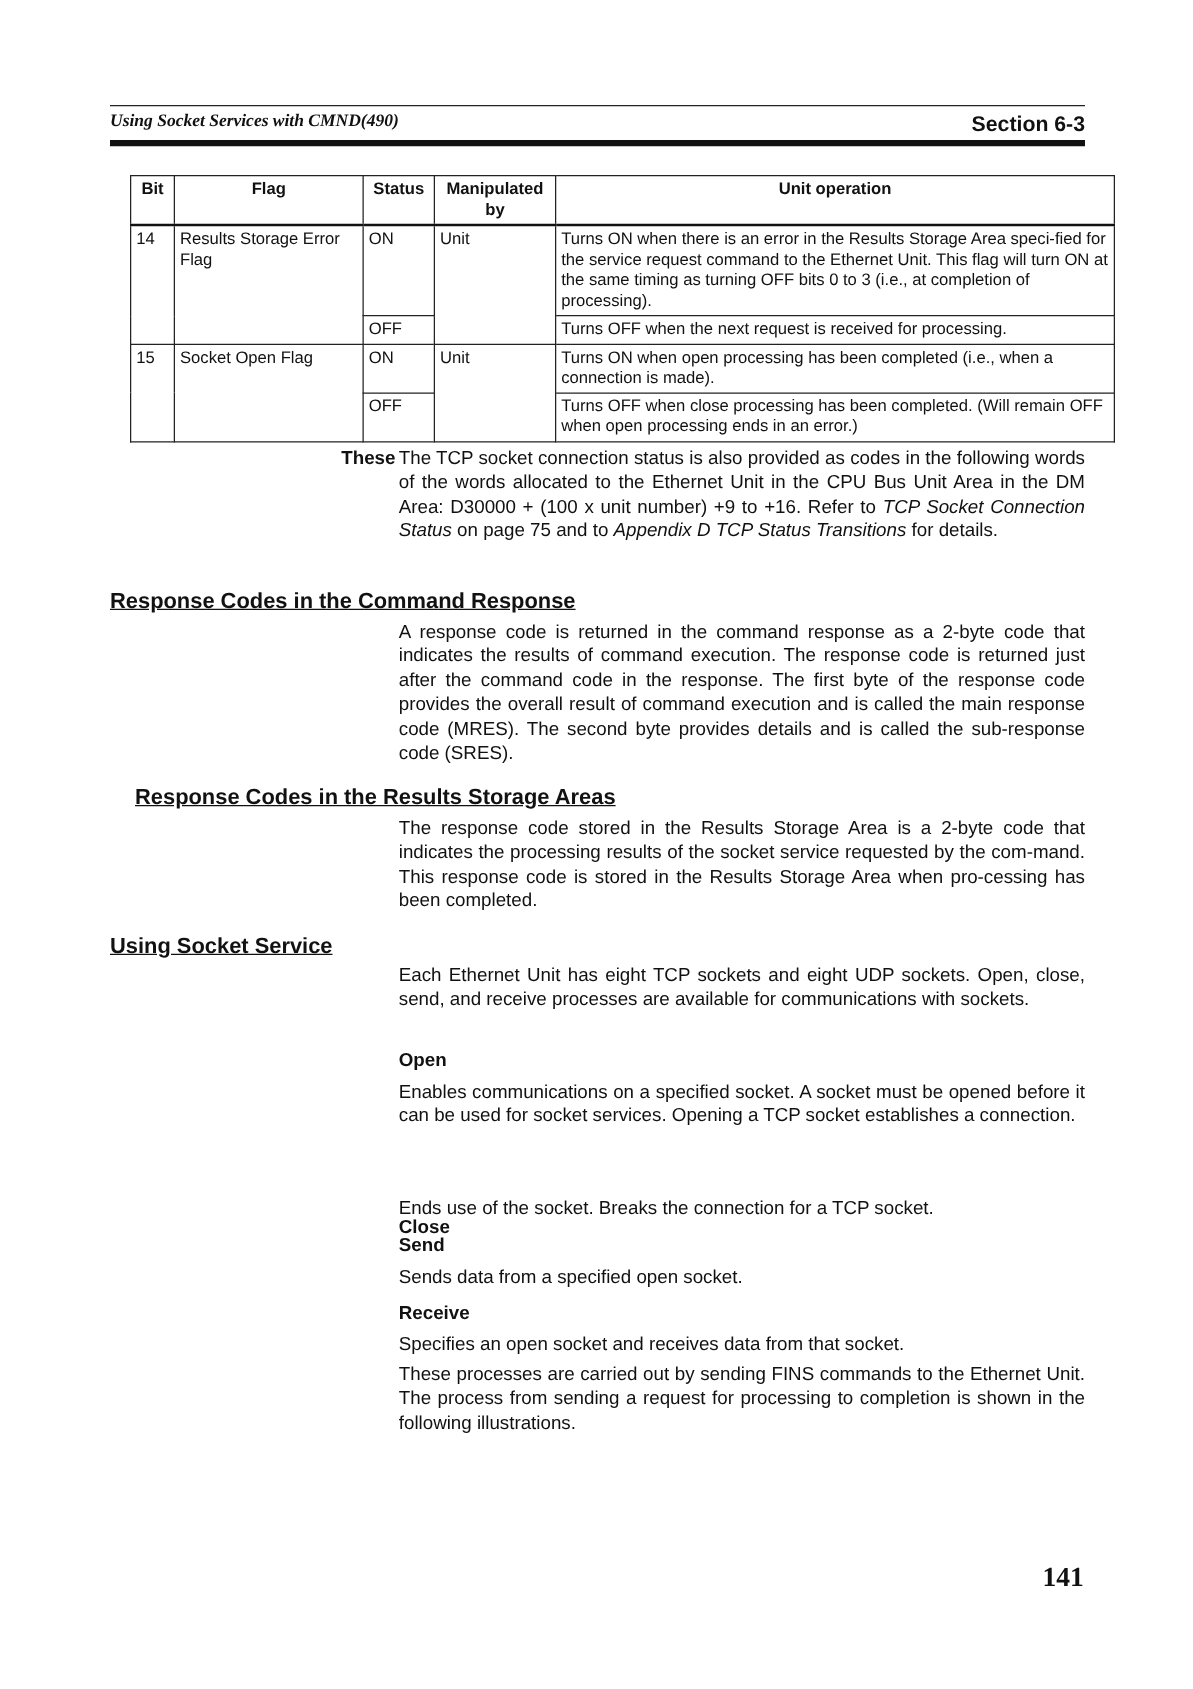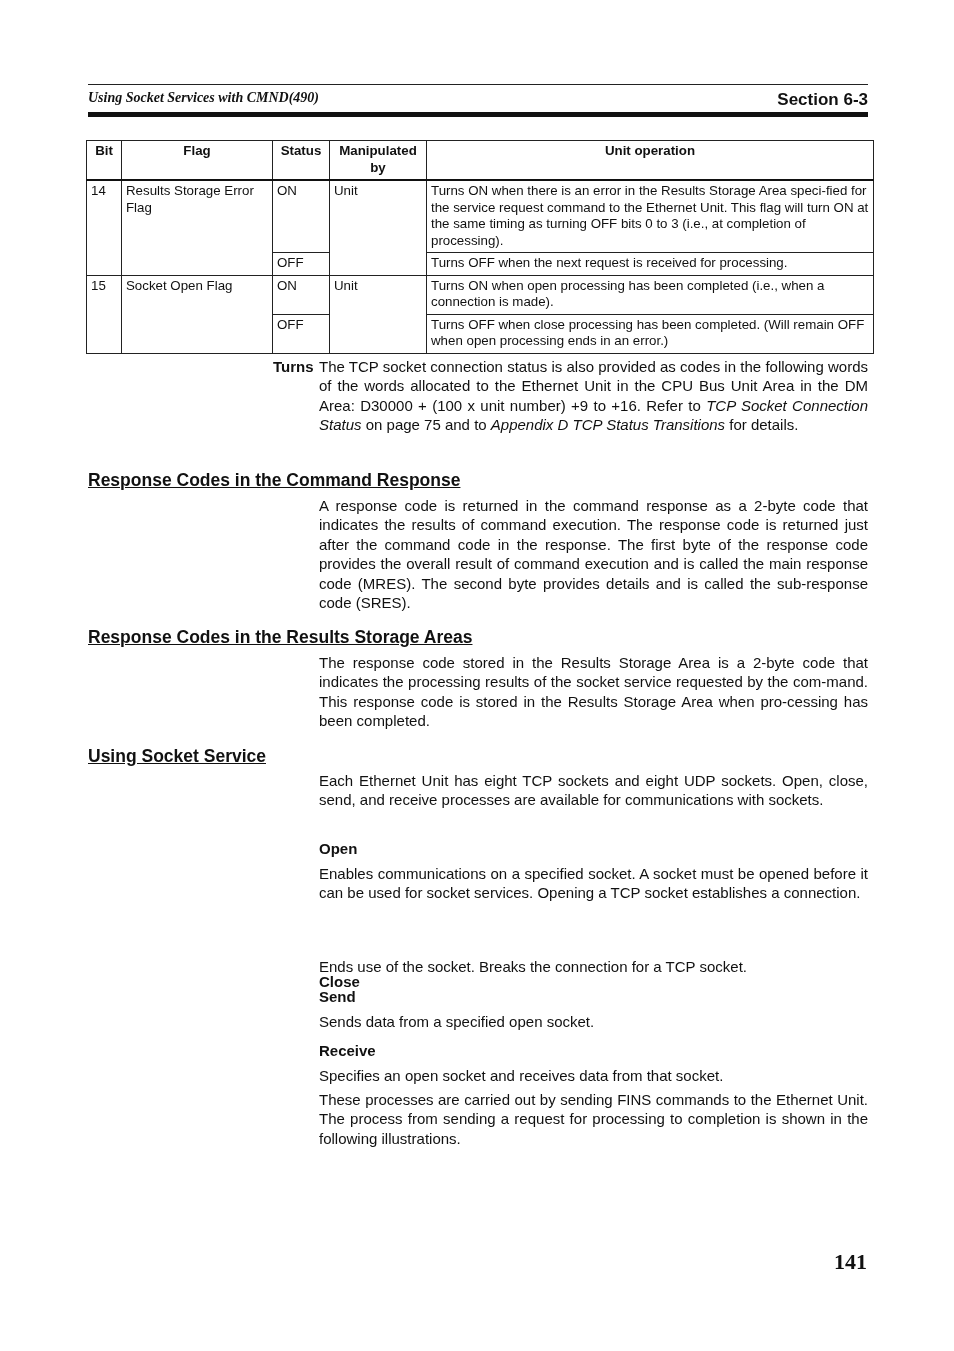--- a/index.html
+++ b/index.html
@@ -2,21 +2,21 @@
 <html><head>
 <meta charset="utf-8">
 <style>
   html, body { margin:0; padding:0; background:#ffffff; }
   body { width:954px; height:1351px; position:relative; font-family:"Liberation Sans", sans-serif; color:#111; }
   .hdr-rule-top { position:absolute; left:88px; top:84px; width:780px; height:1px; background:#222; }
   .hdr-title { position:absolute; left:88px; top:90px; font-family:"Liberation Serif", serif; font-style:italic; font-weight:bold; font-size:14px; }
   .hdr-section { position:absolute; right:86px; top:90px; font-weight:bold; font-size:17px; }
   .hdr-rule-bot { position:absolute; left:88px; top:112px; width:780px; height:5px; background:#111; }
 
-  table.flags { position:absolute; left:86px; top:140px; width:788px; border-collapse:collapse; font-size:13.3px; line-height:16.5px; }
+  table.flags { position:absolute; left:104px; top:140px; width:788px; border-collapse:collapse; font-size:13.3px; line-height:16.5px; }
   table.flags td, table.flags th { border:1px solid #222; padding:2px 4px 3px 4px; vertical-align:top; text-align:left; }
   table.flags th { font-weight:bold; text-align:center; font-size:13.3px; }
   table.flags thead tr { border-bottom:2px solid #111; }
   table.flags thead th { border-bottom:2px solid #111; }
   .c-bit { width:26px; }
   .c-flag { width:142px; }
   .c-status { width:48px; }
   .c-man { width:88px; }
 
   .note { position:absolute; left:273px; top:357px; width:595px; font-size:15px; line-height:19.4px; }
@@ -66,28 +66,28 @@
       <td>Turns ON when open processing has been completed (i.e., when a connection is made).</td>
     </tr>
     <tr>
       <td>OFF</td>
       <td>Turns OFF when close processing has been completed. (Will remain OFF when open processing ends in an error.)</td>
     </tr>
   </tbody>
 </table>
 
 <div class="note">
-  <span class="note-label">Turns</span>
+  <span class="note-label">These</span>
   <div class="note-body"><span>The TCP socket connection status is also provided as codes in the following words of the words allocated to the Ethernet Unit in the CPU Bus Unit Area in the DM Area: D30000 + (100 x unit number) +9 to +16. Refer to </span><i>TCP Socket Connection Status</i><span> on page 75 and to </span><i>Appendix D TCP Status Transitions</i><span> for details.</span></div>
 </div>
 
 <div class="h2" style="top:470px;">Response Codes in the Command Response</div>
 <div class="para" style="top:496px;">A response code is returned in the command response as a 2-byte code that indicates the results of command execution. The response code is returned just after the command code in the response. The first byte of the response code provides the overall result of command execution and is called the main response code (MRES). The second byte provides details and is called the sub-response code (SRES).</div>
 
-<div class="h2" style="top:627px;">Response Codes in the Results Storage Areas</div>
+<div class="h2" style="top:627px;margin-left:20px;">Response Codes in the Results Storage Areas</div>
 <div class="para" style="top:653px;">The response code stored in the Results Storage Area is a 2-byte code that indicates the processing results of the socket service requested by the com-mand. This response code is stored in the Results Storage Area when pro-cessing has been completed.</div>
 
 <div class="h2" style="top:746px;">Using Socket Service</div>
 <div class="para" style="top:771px;">Each Ethernet Unit has eight TCP sockets and eight UDP sockets. Open, close, send, and receive processes are available for communications with sockets.</div>
 
 <div class="sub" style="top:840px;">Open</div>
 <div class="para" style="top:864px;">Enables communications on a specified socket. A socket must be opened before it can be used for socket services. Opening a TCP socket establishes a connection.</div>
 
 <div class="sub" style="top:933px;margin-top:40px;">Close</div>
 <div class="para" style="top:957px;">Ends use of the socket. Breaks the connection for a TCP socket.</div>

